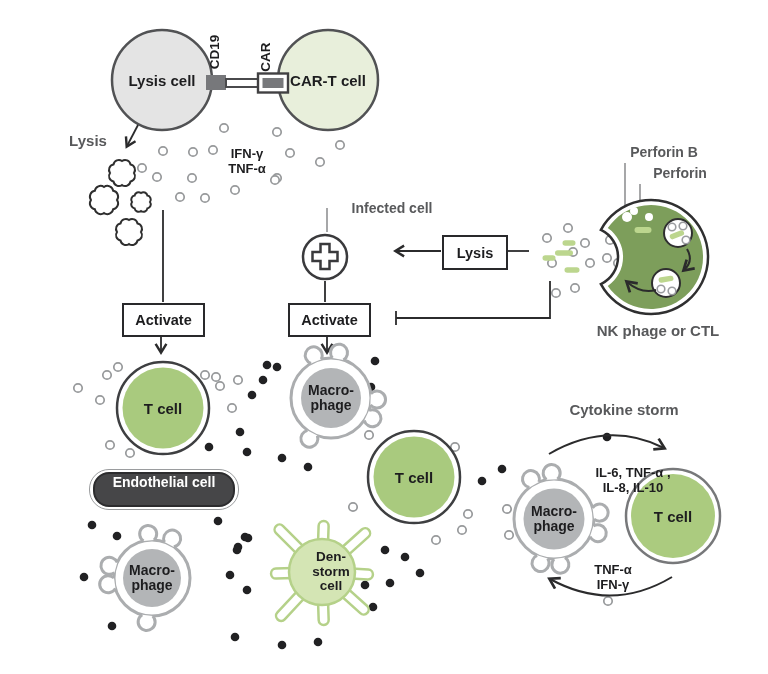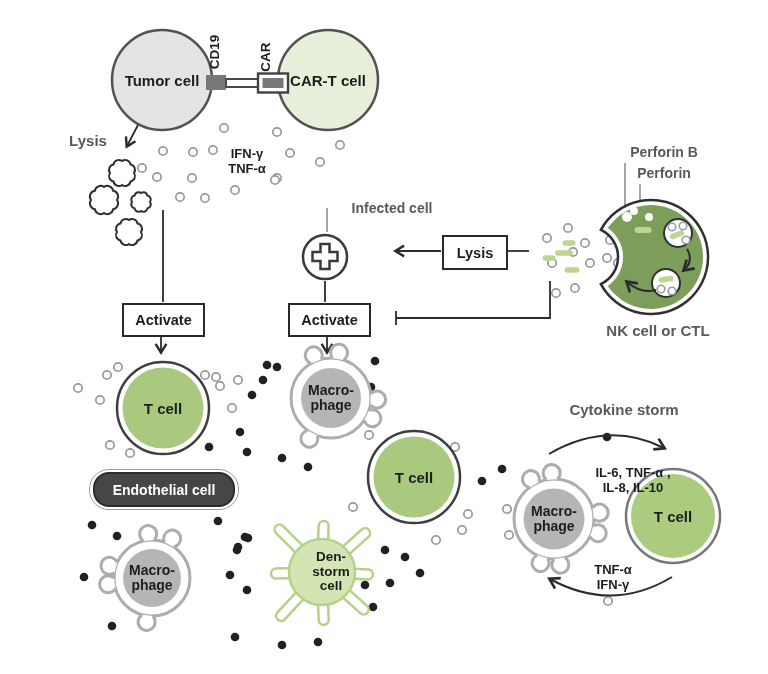--- a/index.html
+++ b/index.html
@@ -9,21 +9,21 @@
   .lbl{position:absolute;transform:translate(-50%,-50%);font-weight:bold;white-space:nowrap;
        text-align:center;color:#1d1d1f;line-height:1.08;}
   .gray{color:#58595b;}
   .rot{transform:translate(-50%,-50%) rotate(-90deg);}
   .f15{font-size:15px;} .f14{font-size:14px;} .f13{font-size:13px;} .f13b{font-size:13.5px;}
   .box{position:absolute;display:flex;align-items:center;justify-content:center;
        background:#fff;border:2.5px solid #29292b;font-weight:bold;font-size:14.5px;color:#1d1d1f;}
   .endo-outer{position:absolute;left:89px;top:469px;width:148px;height:39px;border:1.5px solid #9a9c9e;
        border-radius:20px;background:#fff;display:flex;align-items:center;justify-content:center;}
   .endo-inner{width:138px;height:31px;background:#464648;border:2px solid #2c2c2e;border-radius:16px;
-       display:flex;align-items:center;justify-content:center;color:#fff;font-weight:bold;font-size:14px;}
+       display:flex;justify-content:center;color:#fff;font-weight:bold;font-size:14px;}
   .two-line{line-height:15px;}
 </style>
 </head>
 <body>
 
 <div id="canvas">
 
 <svg id="art" width="768" height="674" viewBox="0 0 768 674">
   <defs>
     <marker id="arw" viewBox="0 0 10 10" refX="7.5" refY="5" markerWidth="7.5" markerHeight="7.5" orient="auto">
@@ -241,21 +241,21 @@
     </g>
   </g>
 
   <g stroke="#2b2b2c" stroke-width="2" fill="none">
     <path d="M549,454 Q608,420 664,448" marker-end="url(#arw)"></path>
     <path d="M672,577 Q612,613 550,579" marker-end="url(#arw)"></path>
   </g>
 </svg>
 
 <div class="lbl gray f15" style="left:88px;top:141px;">Lysis</div>
-<div class="lbl f15" style="left:162px;top:81px;">Tumor cell</div>
+<div class="lbl f15" style="left:162px;top:81px;">Lysis cell</div>
 <div class="lbl f15" style="left:328px;top:81px;">CAR-T cell</div>
 <div class="lbl rot f13b" style="left:215px;top:52px;">CD19</div>
 <div class="lbl rot f13b" style="left:266px;top:57px;">CAR</div>
 <div class="lbl f13 two-line" style="left:247px;top:161px;">
   <div>IFN-γ</div>
   <div>TNF-α</div>
 </div>
 <div class="lbl gray f14" style="left:392px;top:199px;margin-top:10px;">Infected cell</div>
 
 <div class="box" style="left:122px;top:303px;width:79px;height:30px;">
@@ -291,22 +291,22 @@
   <div>phage</div>
 </div>
 
 <div class="lbl f13b" style="left:322px;top:572px;margin-left:9px;">
   <div>Den-</div>
   <div>storm</div>
   <div>cell</div>
 </div>
 
 <div class="lbl gray f14" style="left:664px;top:153px;">Perforin B</div>
-<div class="lbl gray f14" style="left:664px;top:174px;text-align:center;">Perforin</div>
-<div class="lbl gray f15" style="left:658px;top:331px;">NK cell or CTL</div>
+<div class="lbl gray f14" style="left:680px;top:174px;text-align:center;">Perforin</div>
+<div class="lbl gray f15" style="left:658px;top:331px;">NK phage or CTL</div>
 
 <div class="lbl gray f15" style="left:616px;top:410px;margin-left:8px;">Cytokine storm</div>
 <div class="lbl f13 two-line" style="left:633px;top:464px;margin-top:16px;">
   <div>IL-6, TNF-α ,</div>
   <div>IL-8, IL-10</div>
 </div>
 <div class="lbl f13 two-line" style="left:613px;top:577px;">
   <div>TNF-α</div>
   <div>IFN-γ</div>
 </div>

